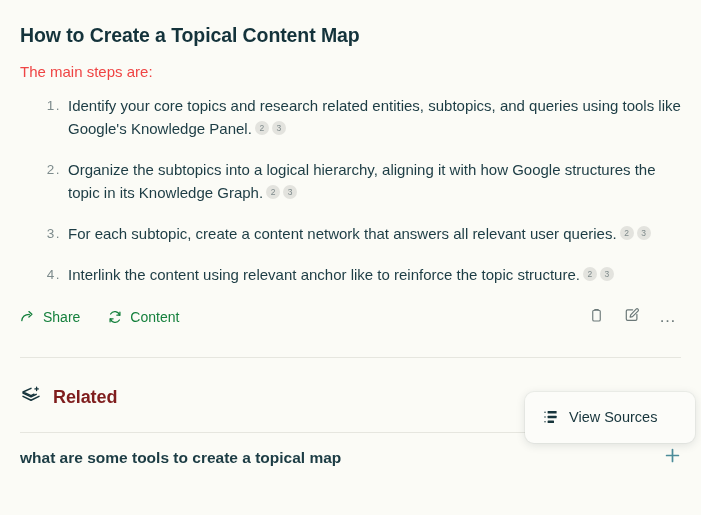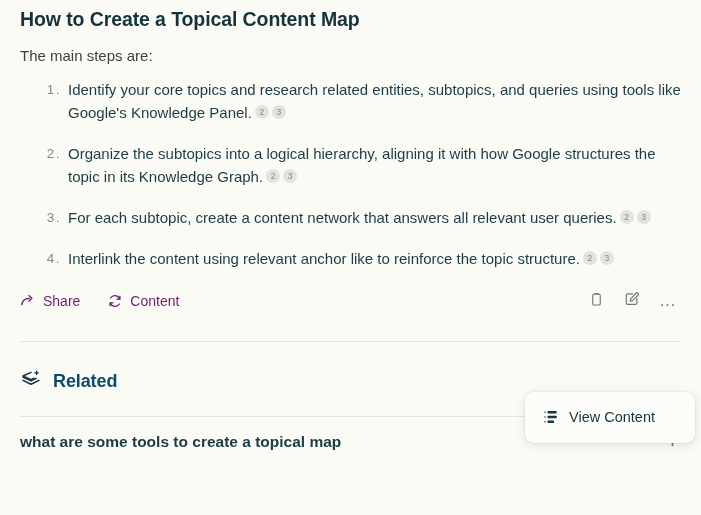--- a/index.html
+++ b/index.html
@@ -23,29 +23,29 @@
     padding: 0 20px;
   }
 
   
   .answer-title {
     font-size: 19.5px;
     font-weight: 700;
     letter-spacing: -0.1px;
     color: #14333B;
     margin: 0;
-    padding-top: 6px;
+    padding-top: 22px;
     line-height: 26px;
   }
 
   
   .intro-text {
     font-size: 15px;
     line-height: 22px;
-    color: #404040;
+    color: #ef4444;
     margin: 13px 0 0 0;
   }
 
   
   ol.steps {
     list-style: none;
     margin: 11px 0 0 0;
     padding: 0;
   }
   ol.steps > li {
@@ -99,21 +99,21 @@
   .action-bar {
     display: flex;
     align-items: center;
     margin-top: 19px;
     height: 24px;
   }
   .act-btn {
     display: flex;
     align-items: center;
     gap: 7px;
-    color: #701a75;
+    color: #15803d;
     font-size: 14px;
     cursor: pointer;
     margin-right: 27px;
     background: none;
     border: none;
     padding: 0;
     font-family: inherit;
   }
   .act-btn svg { display: block; }
   .spacer { flex: 1; }
@@ -145,21 +145,21 @@
   .related-head {
     display: flex;
     align-items: center;
     gap: 11px;
     margin-top: 26px;
     height: 26px;
   }
   .related-label {
     font-size: 18px;
     font-weight: 700;
-    color: #0c4a6e;
+    color: #7f1d1d;
     letter-spacing: -0.1px;
   }
   .divider2 {
     height: 1px;
     background: #E6E6DF;
     margin-top: 22px;
   }
   .related-row {
     display: flex;
     align-items: center;
@@ -301,20 +301,20 @@
       <span>
         <svg width="16" height="16" viewBox="0 0 16 16" fill="none" stroke="#17353C" stroke-width="1.25" stroke-linecap="round">
           <circle cx="2" cy="3.2" r="0.75" fill="#17353C" stroke="none"></circle>
           <circle cx="2" cy="8" r="0.75" fill="#17353C" stroke="none"></circle>
           <circle cx="2" cy="12.8" r="0.75" fill="#17353C" stroke="none"></circle>
           <rect x="4.6" y="2.1" width="9" height="2.3" rx="0.5" fill="#17353C" stroke="none"></rect>
           <rect x="4.6" y="6.85" width="9" height="2.3" rx="0.5" fill="#17353C" stroke="none"></rect>
           <rect x="4.6" y="11.6" width="6.4" height="2.3" rx="0.5" fill="#17353C" stroke="none"></rect>
         </svg>
       </span>
-      <span>View Content</span>
+      <span>View Sources</span>
     </div>
 
 
 
   </div>
 
 </div>
 
 </body></html>

